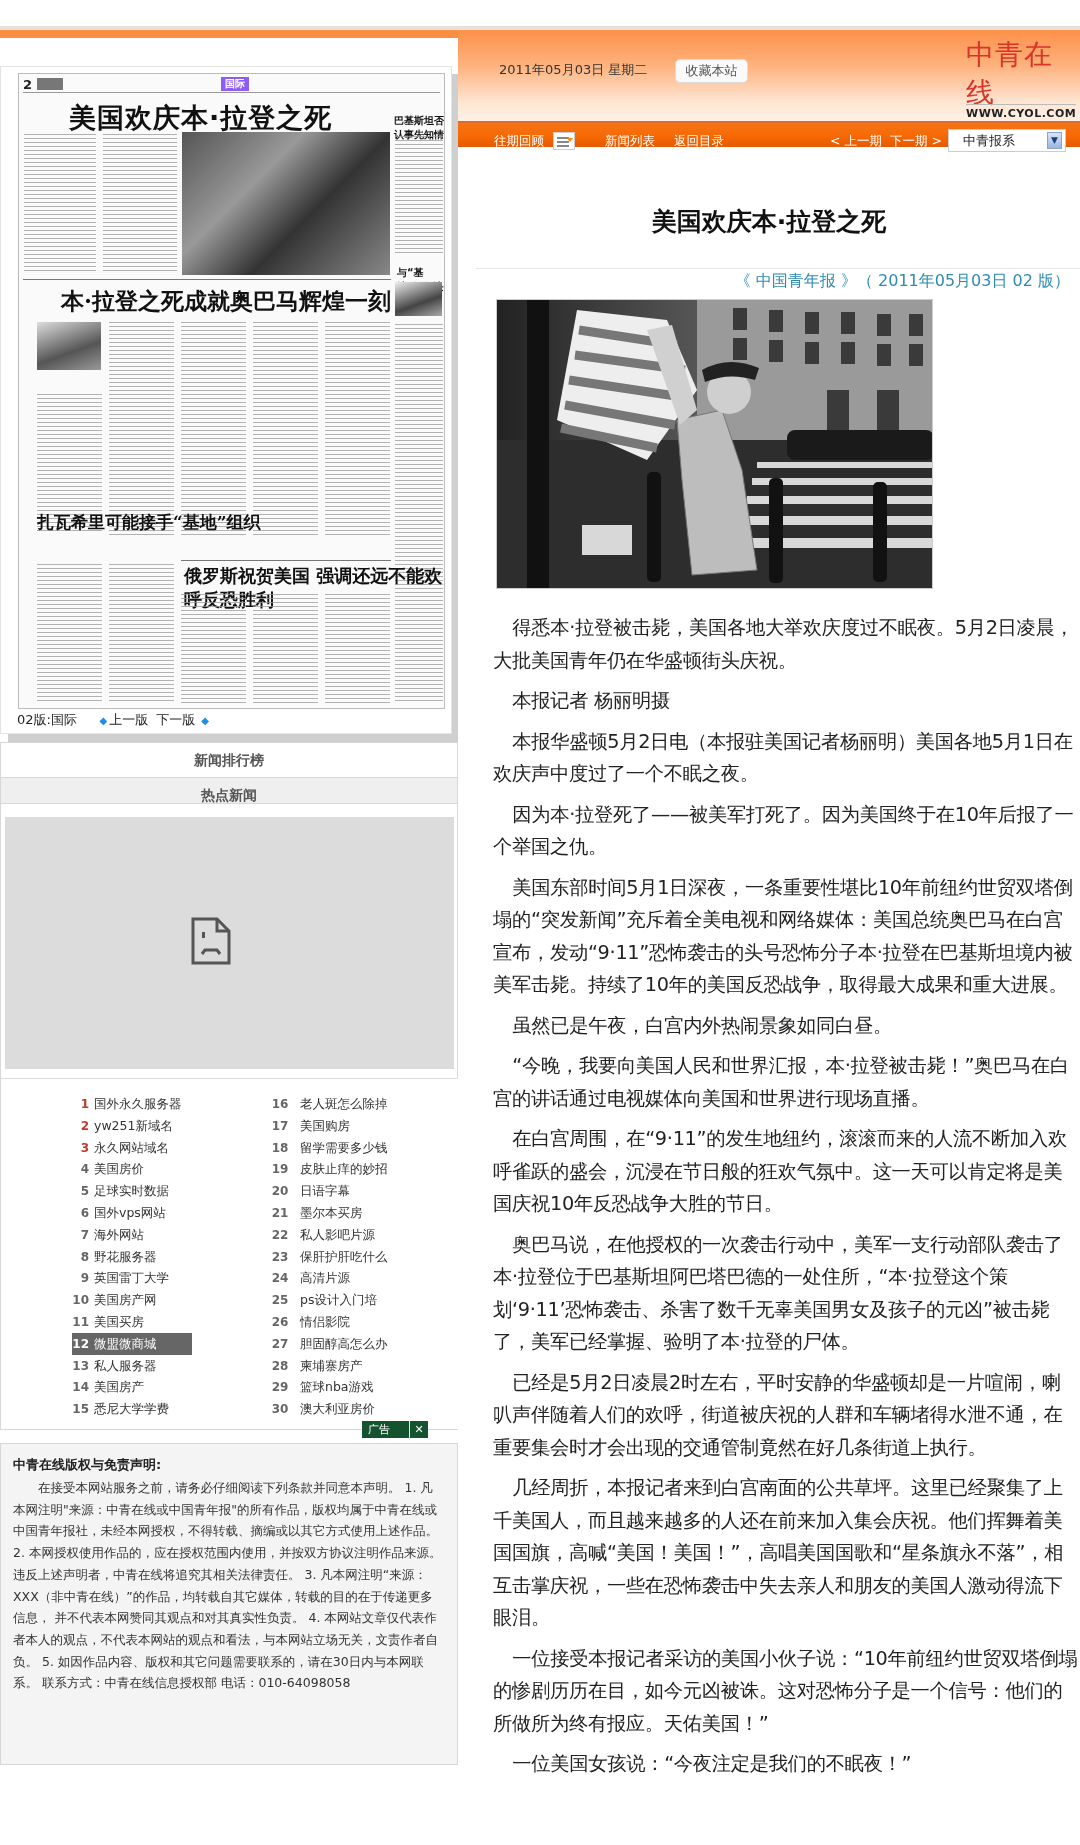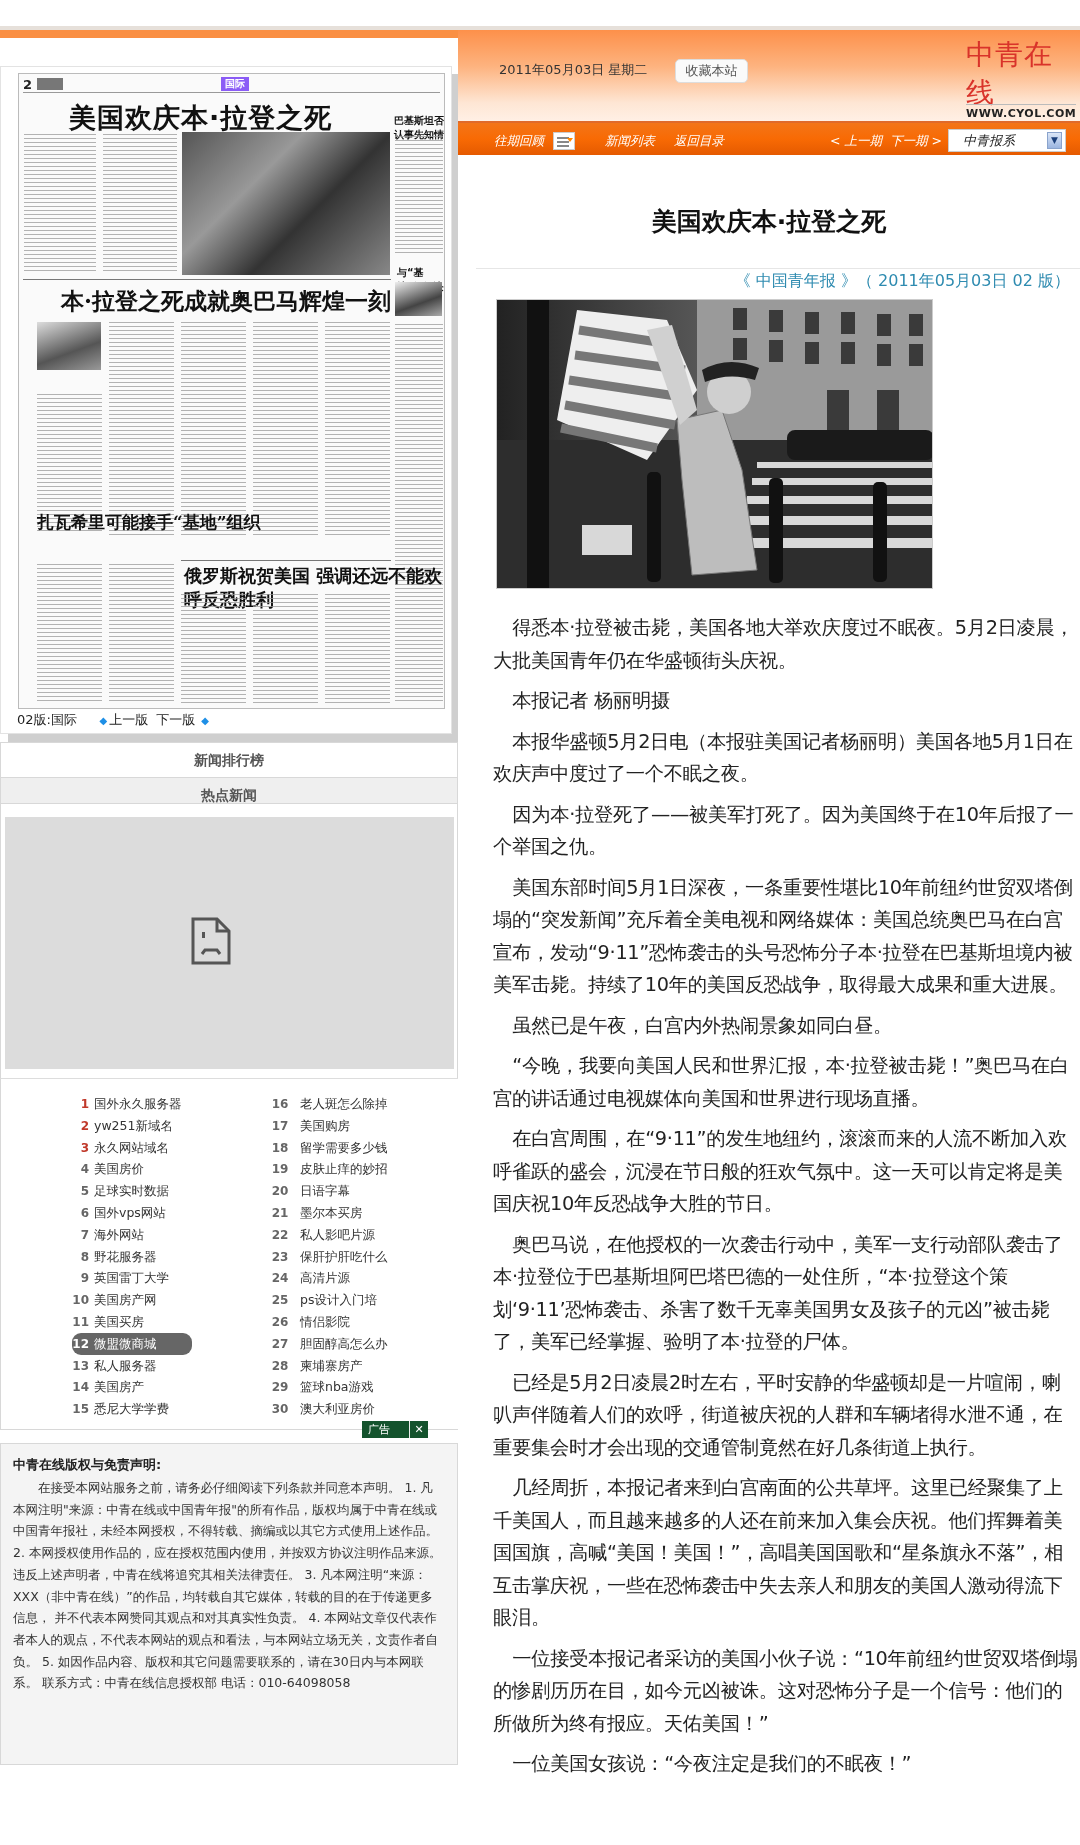--- a/index.html
+++ b/index.html
@@ -41,39 +41,39 @@
   .broken-area { position: absolute; left: 4px; top: 74px; width: 449px; height: 252px; background: #dcdcdc; }
   .broken-icon { position: absolute; left: 186px; top: 100px; width: 40px; height: 48px; }
 
   .list-box { position: absolute; left: 0; top: 1048px; width: 460px; height: 352px; border: 1px solid #d8d8d8; border-top-color: #ddd; background: #fff; }
   .list-col { position: absolute; top: 14px; width: 200px; }
   .list-col.c1 { left: 71px; }
   .list-col.c2 { left: 269px; }
   .li { height: 21.8px; font-size: 12.5px; line-height: 21.8px; white-space: nowrap; color: #333; position: relative; }
   .li .num { display: inline-block; width: 17px; font-weight: bold; color: #666; text-align: right; margin-right: 5px; font-size: 12px; }
   .li .num.red { color: #c0392b; }
-  .li.sel { background: #666; color: #fff; width: 120px; border-radius: 9px; }
+  .li.sel { background: #666; color: #fff; width: 120px; }
   .li.sel .num { color: #fff; }
   .c2 .li .num { width: 20px; text-align: center; margin-right: 10px; }
   .ad-tag { position: absolute; left: 361px; top: 342px; width: 66px; height: 17px; background: #14532d; color: #fff; font-size: 11px; line-height: 17px; padding-left: 6px; }
   .ad-tag .x { position: absolute; right: 0; top: 0; width: 19px; height: 17px; border-left: 1px solid #eee; text-align: center; }
 
   .disc-box { position: absolute; left: 0; top: 1413px; width: 458px; height: 322px; background: #f4f4f4; border: 1px solid #d8d8d8; padding: 12px 12px 0 12px; }
   .disc-title { font-size: 13px; font-weight: bold; color: #222; margin-bottom: 3px; }
   .disc-body { font-size: 12.5px; line-height: 21.7px; color: #333; text-indent: 2em; }
 
   
   .rightcol { position: absolute; left: 458px; top: 30px; width: 622px; height: 1815px; background: #fff; }
   .header { position: absolute; left: 0; top: 0; width: 622px; height: 93px; background: linear-gradient(to bottom, #fd904a 0%, #fdb37f 40%, #fee6d4 80%, #fff0e5 100%); border-bottom: 2px solid #e06a2a; }
   .header-date { position: absolute; left: 41px; top: 31px; font-size: 13px; color: #333; }
   .fav-btn { position: absolute; left: 217px; top: 29px; width: 73px; height: 24px; border: 1px solid #ddd; border-radius: 5px; background: #fafafa; font-size: 13px; color: #555; text-align: center; line-height: 22px; }
   .site-logo { position: absolute; left: 500px; top: 0; width: 118px; height: 92px; }
   .logo-text { position: absolute; left: 8px; top: 6px; font-family: "DejaVu Serif", serif; font-size: 28px; color: #d9332a; letter-spacing: 1px; }
   .logo-url { position: absolute; left: 8px; top: 74px; font-size: 11px; color: #222; font-weight: bold; letter-spacing: .5px; border-top: 1px solid #bbb; padding-top: 2px; }
-  .nav { position: absolute; left: 0; top: 93px; width: 622px; height: 32px; background: linear-gradient(to bottom, #f37518 0%, #f86a04 50%, #e55a00 100%); font-style: italic; }
+  .nav { position: absolute; left: 0; top: 93px; width: 622px; height: 24px; background: linear-gradient(to bottom, #f37518 0%, #f86a04 50%, #e55a00 100%); }
   .nav-item { position: absolute; top: 0; height: 35px; line-height: 35px; font-size: 12.5px; color: #fff; white-space: nowrap; }
   .cal-icon { position: absolute; left: 95px; top: 9px; width: 22px; height: 18px; background: #fff; border: 1px solid #ccc; }
   .cal-icon i { position: absolute; left: 3px; width: 12px; height: 2px; background: #888; }
   .cal-icon b { position: absolute; right: 1px; top: 5px; width: 0; height: 0; border-left: 3px solid transparent; border-right: 3px solid transparent; border-top: 4px solid #f80; }
   .sel-box { position: absolute; left: 490px; top: 6px; width: 118px; height: 23px; background: #fff; border: 1px solid #ccc; font-size: 13px; color: #222; line-height: 21px; padding-left: 14px; }
   .sel-box .dd { position: absolute; right: 3px; top: 2px; width: 15px; height: 17px; background: linear-gradient(#dbe6f7,#9bb5e0); border: 1px solid #8aa3cc; color: #1a3e7a; font-size: 9px; text-align: center; line-height: 15px; }
 
   .art-title { position: absolute; left: 0; top: 175px; width: 622px; text-align: center; font-size: 25px; font-weight: bold; color: #111; }
   .art-rule { position: absolute; left: 18px; top: 238px; width: 604px; height: 1px; background: #e6e6e6; }
   .art-source { position: absolute; right: 10px; top: 241px; font-size: 16px; color: #2e8bb0; white-space: nowrap; }

